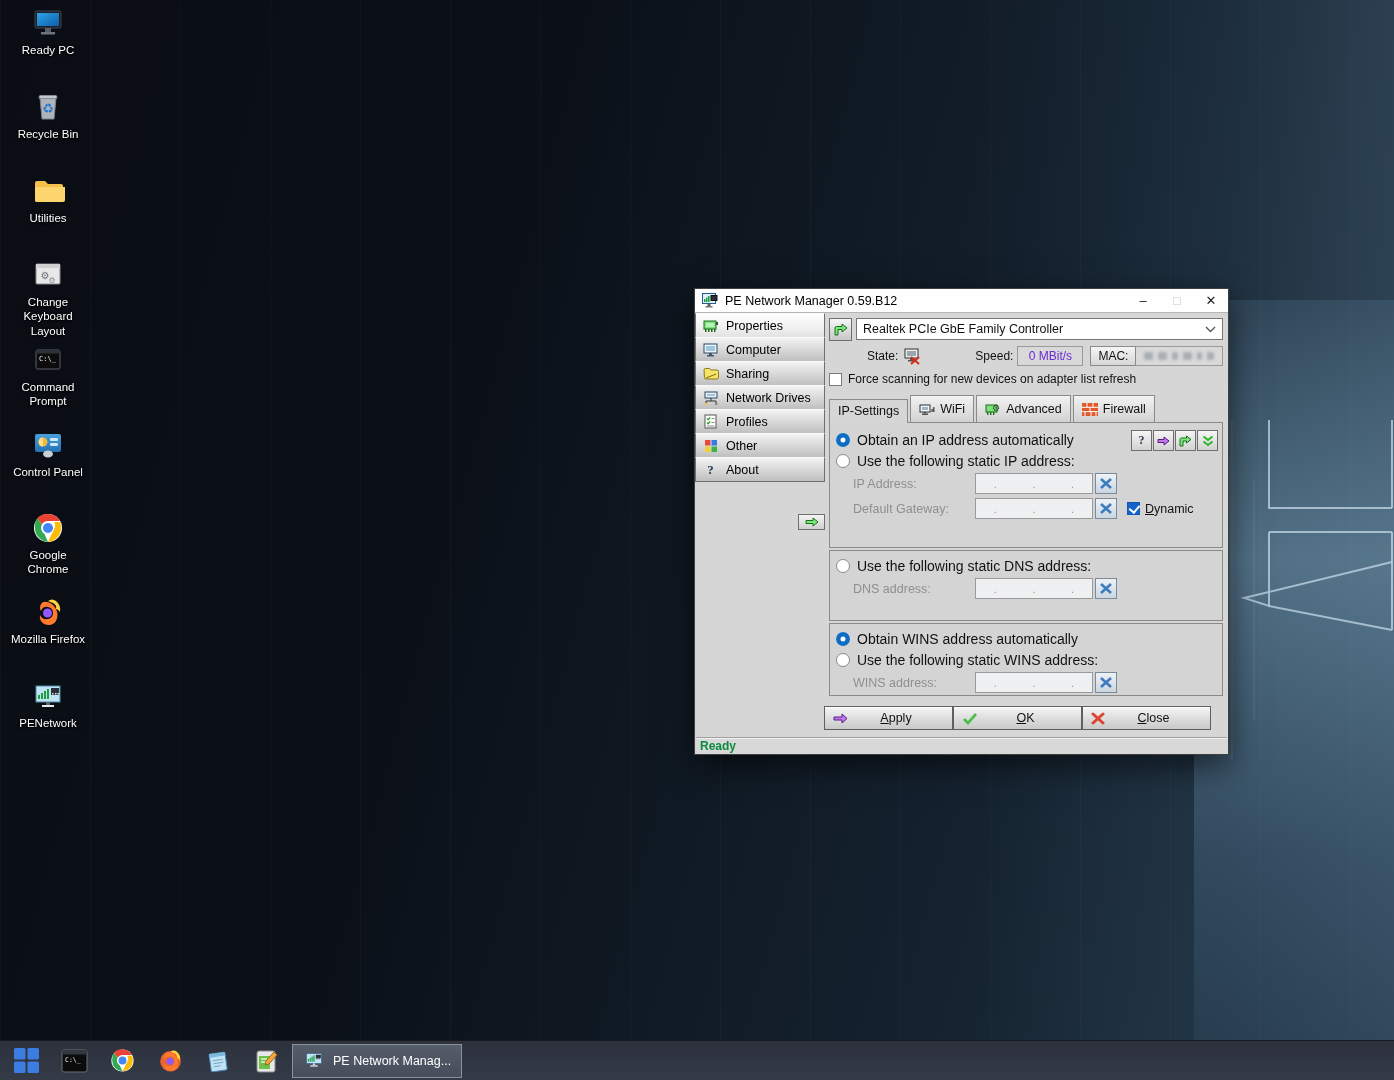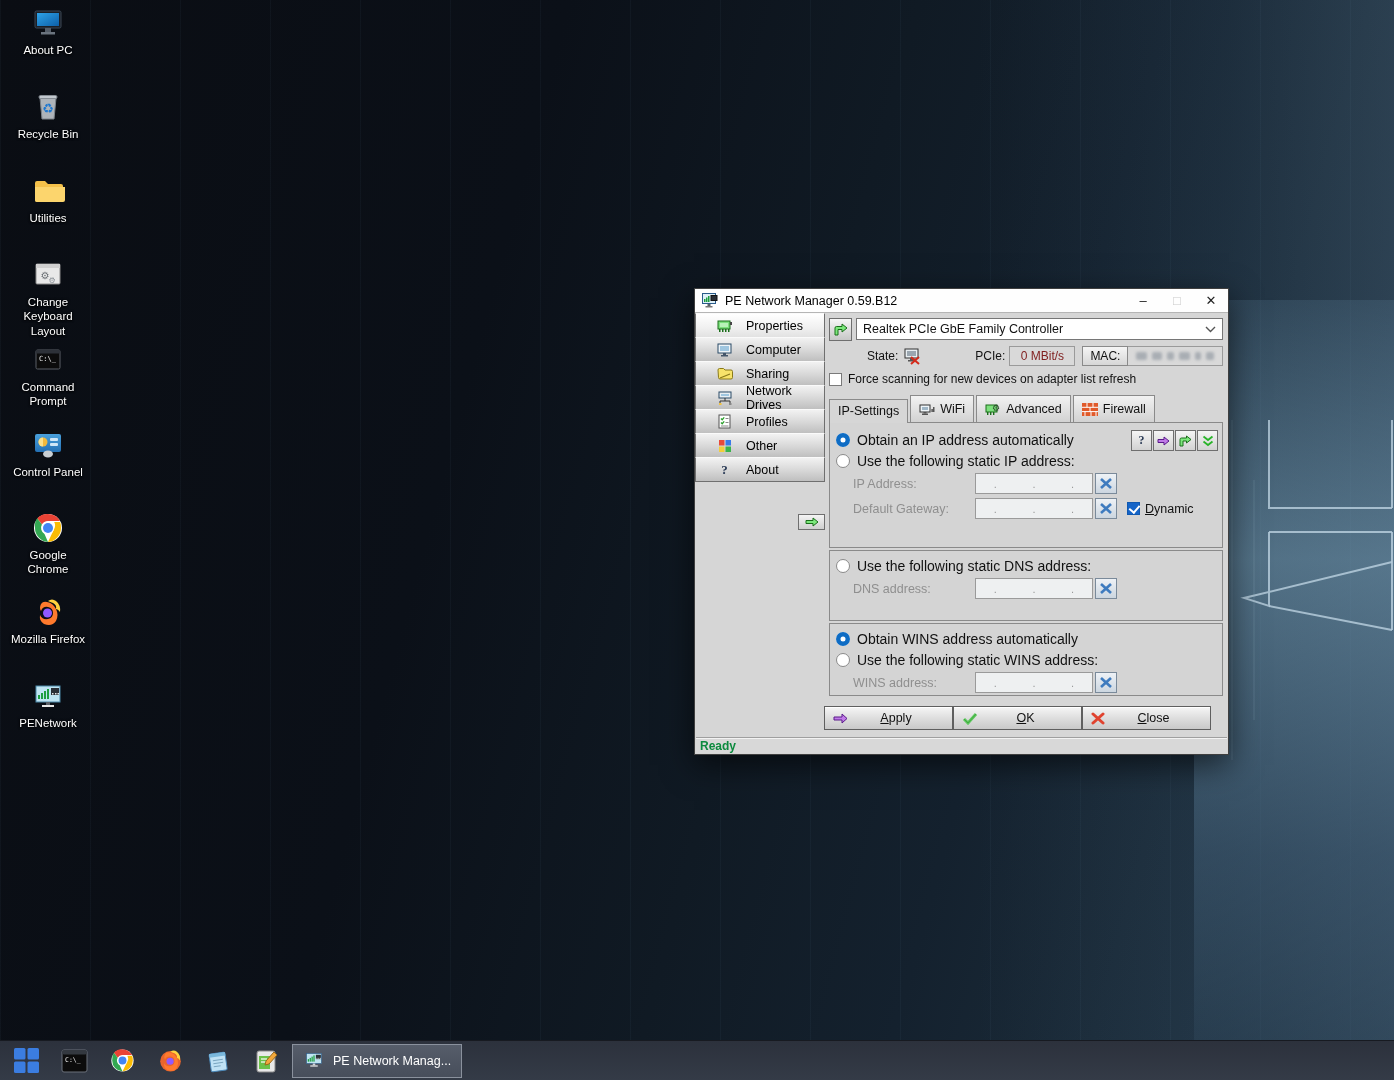--- a/index.html
+++ b/index.html
@@ -37,42 +37,42 @@
   .titlebar { position:absolute; left:0; top:0; right:0; height:24px; background:#fefefe;
     display:flex; align-items:center; padding-left:7px; border-bottom:1px solid #b5b5b5; }
   .titlebar .t-title { margin-left:6px; font-size:12.5px; color:#000; flex:1; }
   .win-ctrls { display:flex; height:100%; }
   .win-ctrl { width:34px; display:flex; align-items:center; justify-content:center;
     font-size:13px; color:#222; }
   .win-ctrl.disabled { color:#c9c9c9; }
 
   
   .sidebar { position:absolute; left:0; top:25px; width:130px; }
-  .side-btn { height:25px; display:flex; align-items:center; gap:13px; padding-left:20px;
+  .side-btn { height:25px; display:flex; align-items:center; gap:7px; padding-left:6px;
     background:linear-gradient(180deg,#f2f2f2,#dcdcdc 45%,#bfbfbf);
     border:1px solid #6f6f6f; border-top-color:#fafafa; margin-top:-1px;
     font-size:12.5px; color:#000; cursor:pointer; }
   .side-btn.active { background:linear-gradient(180deg,#ffffff,#f0f0f0 60%,#e2e2e2); }
   .side-btn .icon16 { width:17px; height:17px; flex:0 0 auto; display:flex; align-items:center; justify-content:center; }
   .side-arrow-btn { position:absolute; left:103px; top:200px; width:27px; height:16px;
     background:linear-gradient(180deg,#f4f4f4,#cfcfcf); border:1px solid #6f6f6f;
     display:flex; align-items:center; justify-content:center; cursor:pointer; }
 
   
   .main { position:absolute; left:134px; top:24px; width:394px; height:427px; }
   .adapter-row { display:flex; gap:4px; margin-top:5px; height:23px; }
   .btn3d { background:linear-gradient(180deg,#f7f7f7,#dedede 50%,#c7c7c7);
     border:1px solid #6f6f6f; display:flex; align-items:center; justify-content:center; cursor:pointer; }
   .refresh-btn { width:23px; height:23px; }
   .combo { flex:1; height:22px; background:#fff; border:1px solid #767676;
     display:flex; align-items:center; padding:0 6px; cursor:pointer; }
   .combo .val { flex:1; font-size:12.5px; }
 
   .state-row { display:flex; align-items:center; margin-top:5px; height:20px; }
-  .gray-inset { background:#d9d9d9; border:1px solid #9a9a9a; color:#7f1d1d;
+  .gray-inset { background:#d9d9d9; border:1px solid #9a9a9a; color:#6d28d9;
     display:flex; align-items:center; justify-content:center; font-size:12px; }
   .mac-btn { width:46px; height:20px; background:linear-gradient(180deg,#f5f5f5,#d6d6d6);
     border:1px solid #8a8a8a; display:flex; align-items:center; justify-content:center; font-size:12px; }
   .mac-val { flex:1; height:20px; background:#d9d9d9; border:1px solid #9a9a9a; border-left:none;
     display:flex; align-items:center; gap:5px; padding:0 8px; overflow:hidden; }
   .mac-val i { display:block; height:8px; background:#a8adb3; border-radius:2px; filter:blur(1.6px); }
 
   .chk-row { display:flex; align-items:center; gap:6px; margin-top:6px; }
   .checkbox { width:13px; height:13px; background:#fff; border:1px solid #7a7a7a; flex:0 0 auto; }
   .checkbox.checked { background:#1464c8; border-color:#1058b0; position:relative; }
@@ -164,21 +164,21 @@
           <rect x="14" y="22" width="6" height="4" fill="#555e69"></rect>
           <rect x="10" y="26" width="14" height="2.5" fill="#6b747f"></rect>
           <defs>
             <linearGradient id="pcscr" x1="0" y1="0" x2="1" y2="1">
               <stop offset="0" stop-color="#2ea3e8"></stop>
               <stop offset="1" stop-color="#0d5fa8"></stop>
             </linearGradient>
           </defs>
         </svg>
     </span>
-    <span class="lbl">About PC</span>
+    <span class="lbl">Ready PC</span>
   </div>
 
   <div class="dicon" style="top:90px">
     <span class="glyph">
       <svg width="34" height="34" viewBox="0 0 34 34">
           <path d="M9 8 L25 8 L23 29 L11 29 Z" fill="#aeb4ba" stroke="#7c838a"></path>
           <rect x="8" y="5.5" width="18" height="3" rx="1.5" fill="#c2c8ce" stroke="#858c93"></rect>
           <text x="17" y="23" font-size="13" text-anchor="middle" fill="#1e78d0">♻</text>
         </svg>
     </span>
@@ -431,21 +431,21 @@
             <rect x="2" y="1" width="13" height="9" fill="#e8eef2" stroke="#333"></rect>
             <rect x="4" y="3" width="9" height="5" fill="#9aa6b0"></rect>
             <rect x="7" y="10" width="3" height="2" fill="#555"></rect>
             <rect x="5" y="12" width="7" height="1.5" fill="#555"></rect>
             <g stroke="#d42a1a" stroke-width="2">
               <line x1="8" y1="9" x2="16" y2="16"></line>
               <line x1="16" y1="9" x2="8" y2="16"></line>
             </g>
           </svg>
       </span>
-      <span style="margin-left:54px">PCIe:</span>
+      <span style="margin-left:54px">Speed:</span>
       <span class="gray-inset" style="width:66px;height:20px;margin-left:4px">0 MBit/s</span>
       <span class="mac-btn" style="margin-left:7px">MAC:</span>
       <span class="mac-val">
         <i style="width:15px"></i>
           <i style="width:15px"></i>
           <i style="width:10px"></i>
           <i style="width:15px"></i>
           <i style="width:8px"></i>
           <i style="width:12px"></i>
       </span>

